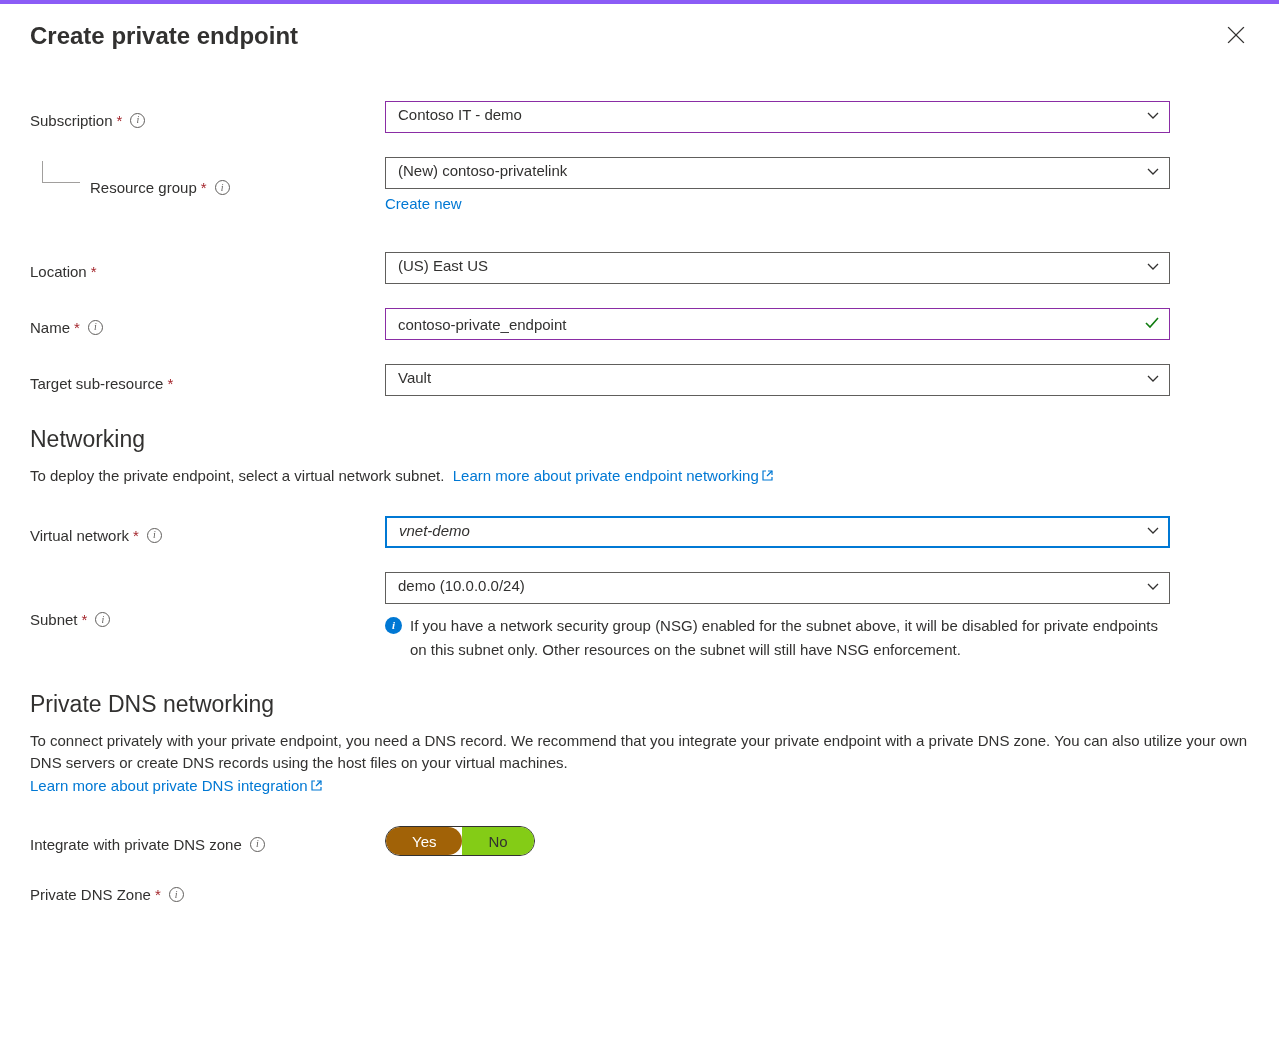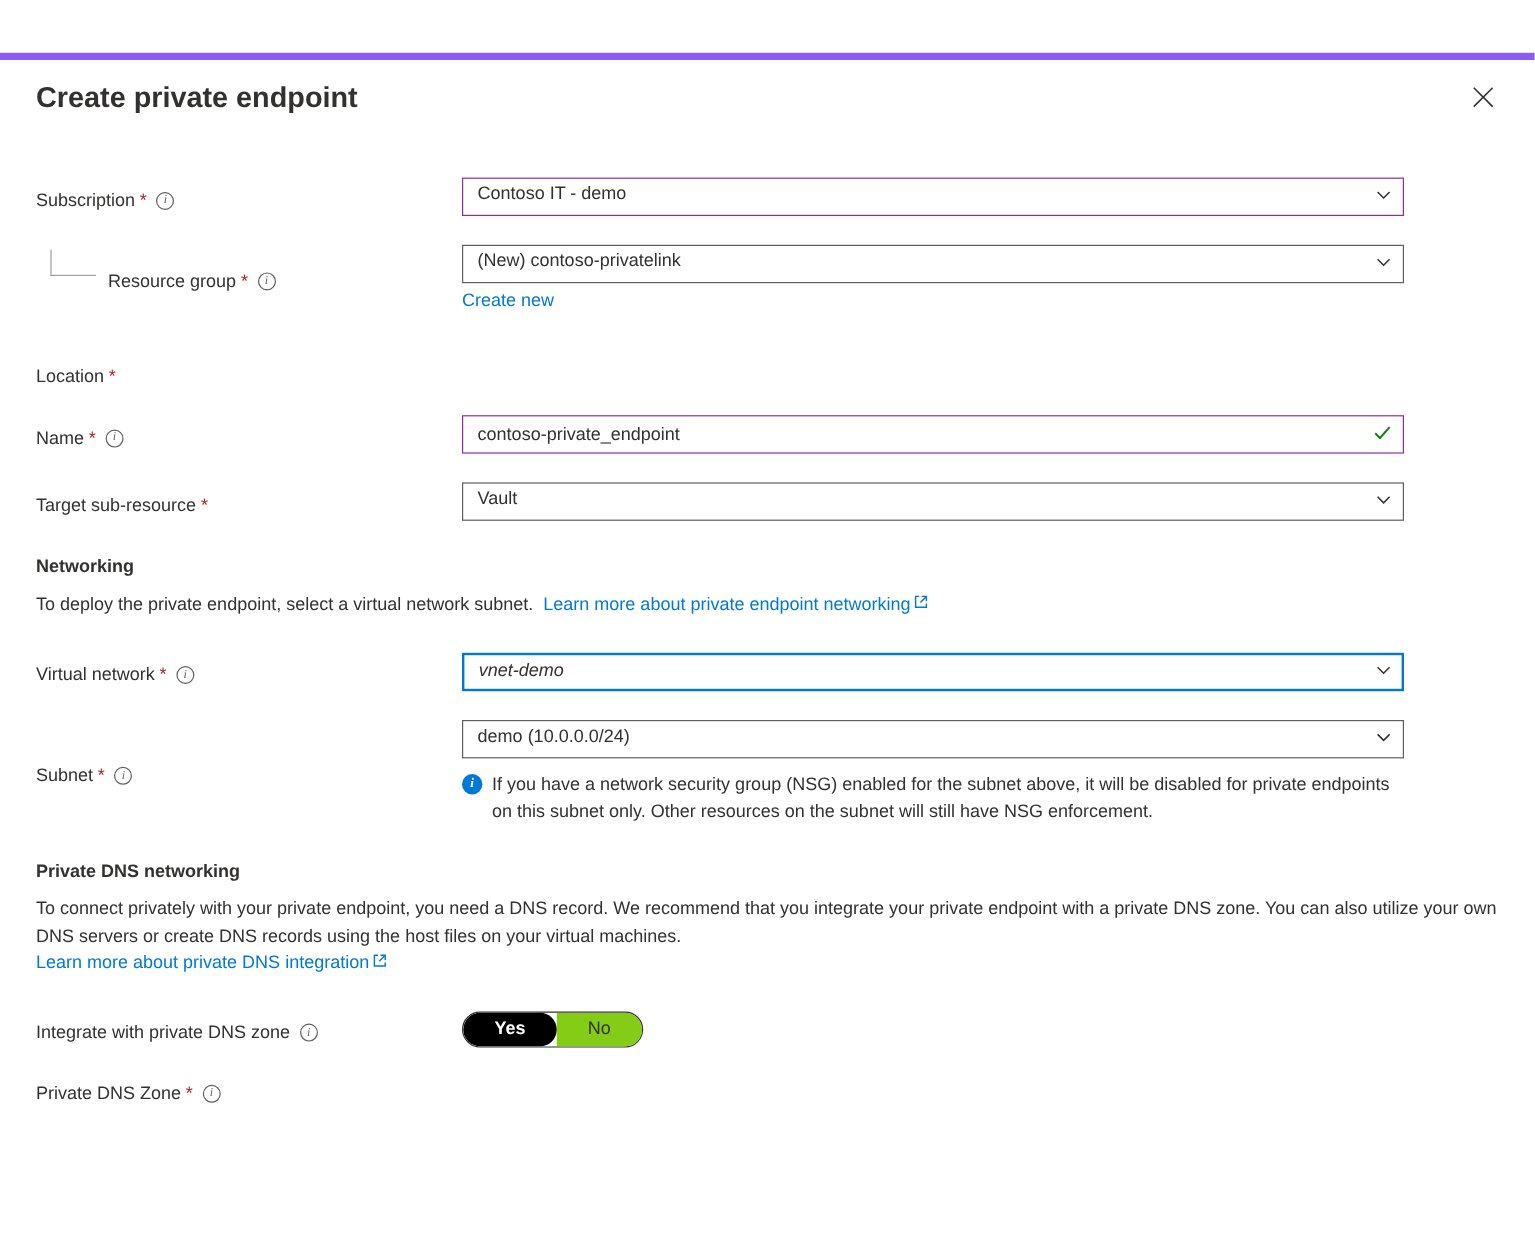--- a/index.html
+++ b/index.html
@@ -5,24 +5,23 @@
     * { box-sizing: border-box; margin: 0; padding: 0; }
     body {
       font-family: "Segoe UI", -apple-system, sans-serif;
       font-size: 14px;
       color: #323130;
       background: #fff;
       padding: 0;
     }
     .panel {
       width: 1279px;
-      border-top: 6px solid #8b5cf6;
+      border-top: 4px solid #8b5cf6;
       padding: 18px 30px 30px 30px;
       position: relative;
-      margin-top: 44px;
     }
     .header {
       display: flex;
       justify-content: space-between;
       align-items: flex-start;
       margin-bottom: 50px;
     }
     .title {
       font-size: 24px;
       font-weight: 600;
@@ -135,22 +134,22 @@
       color: #0078d4;
       text-decoration: none;
       font-size: 15px;
       cursor: pointer;
     }
     .sub-link {
       display: inline-block;
       margin-top: 6px;
     }
     .section-heading {
-      font-size: 15px;
-      font-weight: 700;
+      font-size: 23px;
+      font-weight: 400;
       color: #323130;
       margin-top: 30px;
       margin-bottom: 12px;
     }
     .section-desc {
       font-size: 15px;
       color: #323130;
       line-height: 1.5;
       margin-bottom: 28px;
     }
@@ -196,23 +195,23 @@
       font-size: 15px;
       background: #84cc16;
       border: none;
       cursor: pointer;
       font-family: inherit;
       display: flex;
       align-items: center;
       color: #323130;
     }
     .toggle-option.active {
-      background: #000000;
+      background: #a16207;
       color: #fff;
-      font-weight: 700;
+      font-weight: 400;
       border-radius: 14px;
     }
     .sp-top { margin-top: 40px; }
   </style>
 </head>
 <body>
 
 <div class="panel">
   <div class="header">
     <h1 class="title">Create private endpoint</h1>
@@ -262,20 +261,30 @@
       </div>
       <a class="link sub-link">Create new</a>
     </div>
   </div>
 
   <div class="form-row sp-top">
     <div class="label-col">
       <span class="label-text">Location</span>
       <span class="req">*</span>
     </div>
+    <div class="input-col">
+      <div class="select-wrap">
+        <div class="select-field">(US) East US</div>
+        <span class="chevron">
+          <svg viewBox="0 0 14 14" fill="none" stroke="#323130" stroke-width="1.3">
+              <polyline points="2,4.5 7,9.5 12,4.5"></polyline>
+            </svg>
+        </span>
+      </div>
+    </div>
   </div>
 
   <div class="form-row">
     <div class="label-col">
       <span class="label-text">Name</span>
       <span class="req">*</span>
       <span class="info-icon">i</span>
     </div>
     <div class="input-col">
       <div class="input-wrap">

